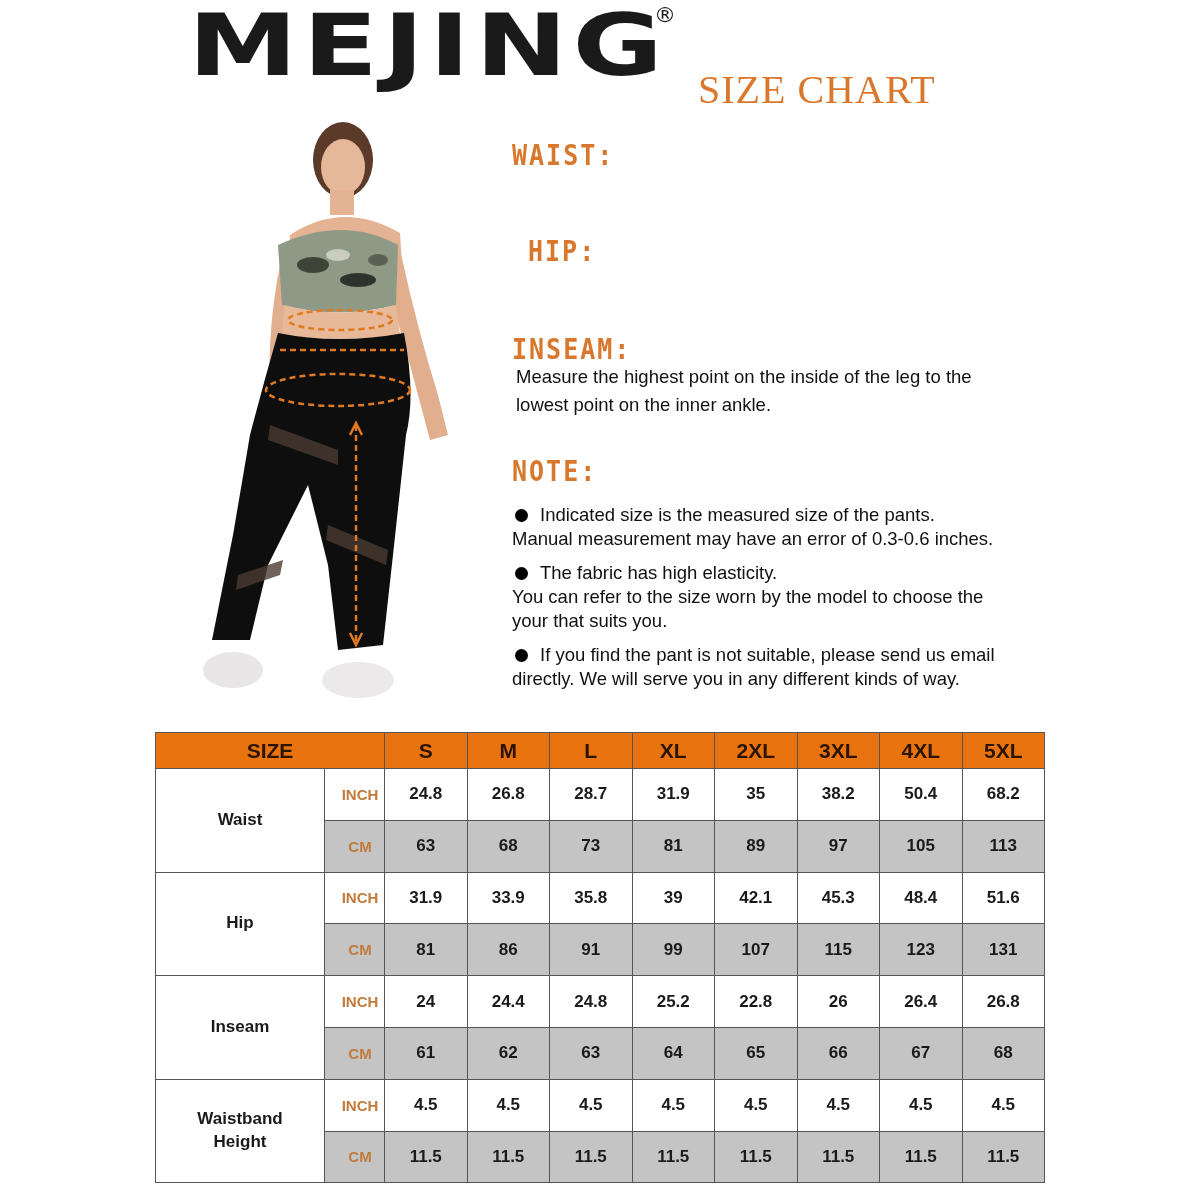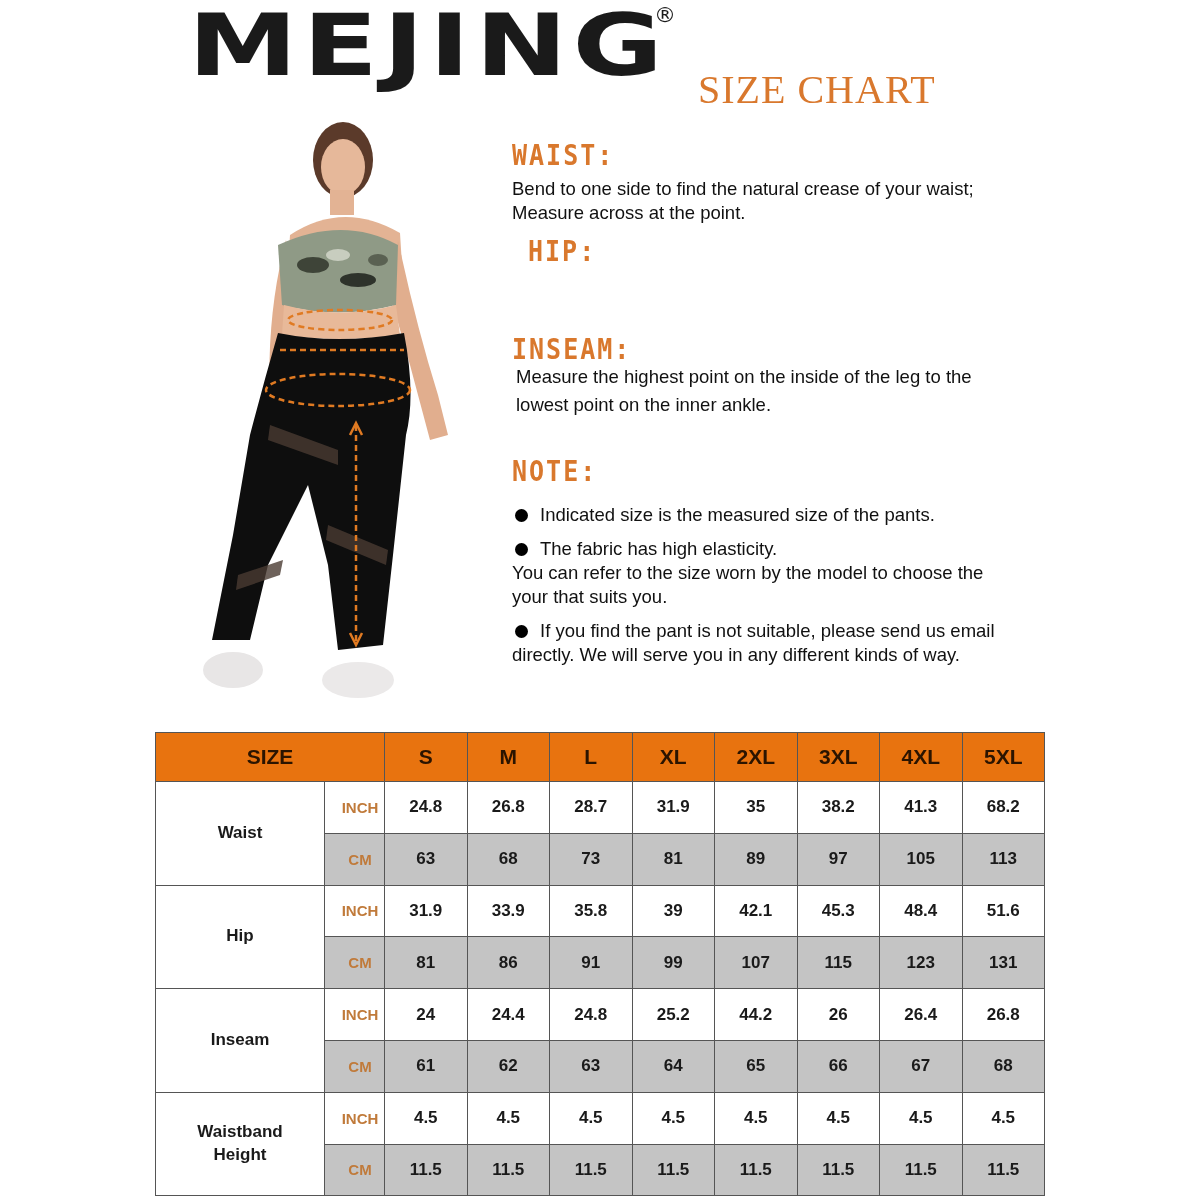--- a/index.html
+++ b/index.html
@@ -37,21 +37,21 @@
 
   .note-item { font-size: 18.5px; line-height: 1.3; color: #111; margin-top: 10px; }
   .bullet { display: inline-block; width: 13px; height: 13px; border-radius: 50%; background: #000; margin: 0 12px 1px 3px; vertical-align: middle; }
 
   table.sizes {
     position: absolute; left: 155px; top: 732px; width: 889px;
     border-collapse: collapse; table-layout: fixed;
   }
   table.sizes td, table.sizes th { border: 1.5px solid #555; text-align: center; vertical-align: middle; }
   table.sizes th {
-    background: #e8730f; height: 49px; font-size: 21px; font-weight: bold; color: #2b1400;
+    background: #e8730f; height: 36px; font-size: 21px; font-weight: bold; color: #2b1400;
   }
   table.sizes td { height: 51.8px; font-size: 17px; font-weight: bold; color: #1a1a1a; }
   td.metric { font-size: 23px; font-weight: bold; background: #fff; line-height: 1.35; }
   td.unit { font-size: 15px !important; color: #c07a3a !important; font-weight: bold; padding-left: 11px; }
   tr.inch td.val, tr.inch td.unit { background: #ffffff; }
   tr.cm td.val, tr.cm td.unit { background: #c4c4c4; }
 </style>
 </head>
 <body>
 
@@ -90,40 +90,37 @@
   <ellipse cx="162" cy="215" rx="52" ry="10" fill="none" stroke="#e07a22" stroke-width="2.5" stroke-dasharray="6 4"></ellipse>
   <line x1="102" y1="245" x2="226" y2="245" stroke="#e07a22" stroke-width="2.5" stroke-dasharray="6 4"></line>
   <ellipse cx="160" cy="285" rx="72" ry="16" fill="none" stroke="#e07a22" stroke-width="2.5" stroke-dasharray="6 4"></ellipse>
   <line x1="178" y1="320" x2="178" y2="538" stroke="#e07a22" stroke-width="2.5" stroke-dasharray="6 4"></line>
   <path d="M172 330 L178 318 L184 330" fill="none" stroke="#e07a22" stroke-width="2.5"></path>
   <path d="M172 528 L178 540 L184 528" fill="none" stroke="#e07a22" stroke-width="2.5"></path>
 </svg>
 
 <div class="section" style="top:140px;">
   <div class="sec-head">WAIST:</div>
-  <div class="sec-body" style="margin-top:8px;">
-    <div>Bend to one side to find the natural crease of your waist;</div>
-    <div>Measure across at the point.</div>
-  </div>
 </div>
 <div class="section" style="top:236px;margin-left:16px;">
   <div class="sec-head">HIP:</div>
 </div>
 <div class="section" style="top:334px;">
   <div class="sec-head">INSEAM:</div>
   <div class="sec-body spaced" style="margin-top:0px; word-spacing:0;">
     <div>Measure the highest point on the inside of the leg to the</div>
     <div>lowest point on the inner ankle.</div>
   </div>
 </div>
 
 <div class="section" style="top:456px;">
   <div class="sec-head">NOTE:</div>
   <div class="note-item" style="margin-top:18px;">
     <div><span class="bullet"></span><span>Indicated size is the measured size of the pants.</span></div>
+    <div>Manual measurement may have an error of 0.3-0.6 inches.</div>
   </div>
   <div class="note-item" style="">
     <div><span class="bullet"></span><span>The fabric has high elasticity.</span></div>
     <div>You can refer to the size worn by the model to choose the</div>
     <div>your that suits you.</div>
   </div>
   <div class="note-item" style="">
     <div><span class="bullet"></span><span>If you find the pant is not suitable, please send us email</span></div>
     <div>directly. We will serve you in any different kinds of way.</div>
   </div>
@@ -159,21 +156,21 @@
 
     <tr class="inch">
       <td rowspan="2" class="metric">Waist</td>
       <td class="unit">INCH</td>
       <td class="val">24.8</td>
       <td class="val">26.8</td>
       <td class="val">28.7</td>
       <td class="val">31.9</td>
       <td class="val">35</td>
       <td class="val">38.2</td>
-      <td class="val">41.3</td>
+      <td class="val">50.4</td>
       <td class="val">68.2</td>
     </tr>
     <tr class="cm">
       <td class="unit">CM</td>
       <td class="val">63</td>
       <td class="val">68</td>
       <td class="val">73</td>
       <td class="val">81</td>
       <td class="val">89</td>
       <td class="val">97</td>
@@ -205,21 +202,21 @@
       <td class="val">131</td>
     </tr>
 
     <tr class="inch">
       <td rowspan="2" class="metric">Inseam</td>
       <td class="unit">INCH</td>
       <td class="val">24</td>
       <td class="val">24.4</td>
       <td class="val">24.8</td>
       <td class="val">25.2</td>
-      <td class="val">44.2</td>
+      <td class="val">22.8</td>
       <td class="val">26</td>
       <td class="val">26.4</td>
       <td class="val">26.8</td>
     </tr>
     <tr class="cm">
       <td class="unit">CM</td>
       <td class="val">61</td>
       <td class="val">62</td>
       <td class="val">63</td>
       <td class="val">64</td>

